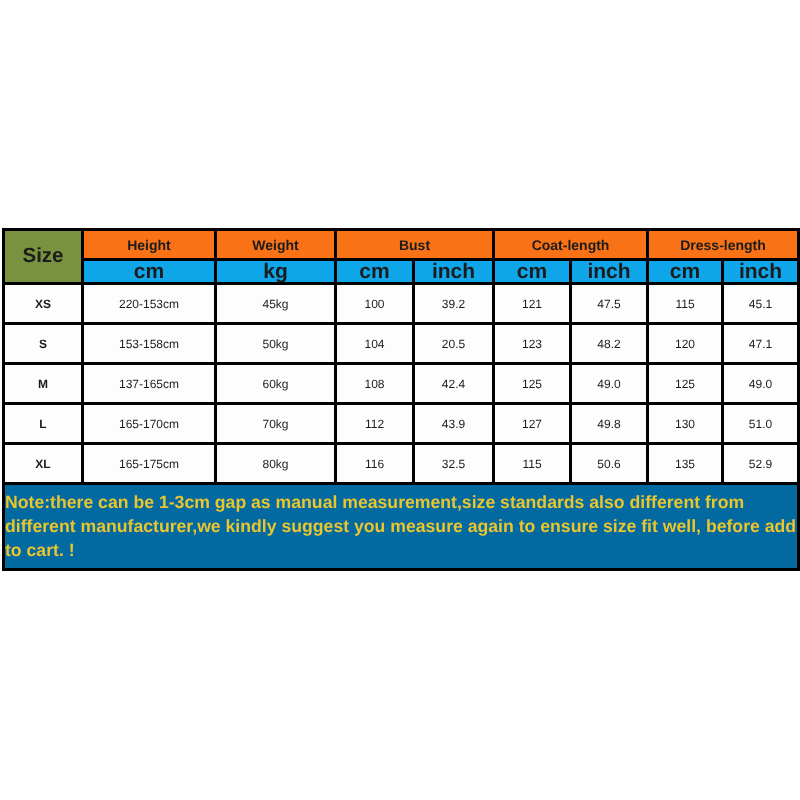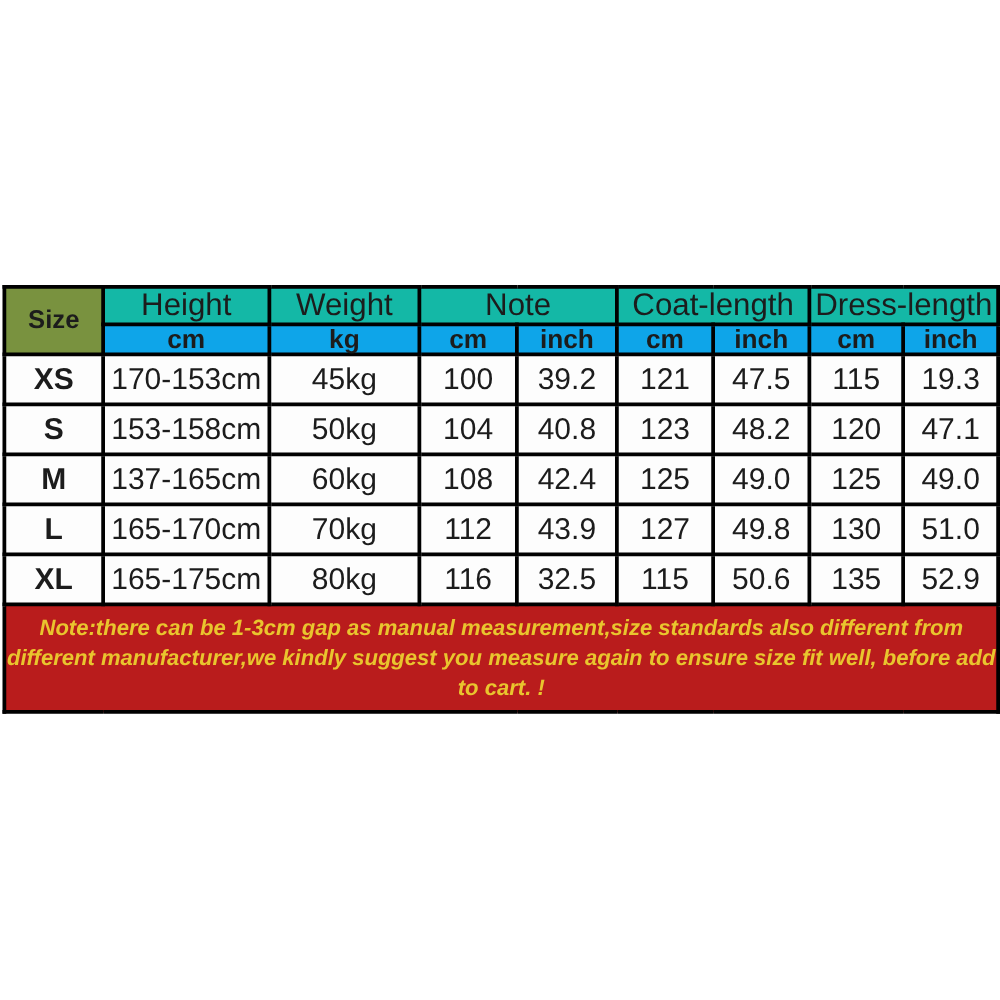--- a/index.html
+++ b/index.html
@@ -24,52 +24,51 @@
     padding:0;
     text-align:center;
     vertical-align:middle;
     color:#1c1c1c;
   }
   tr.grprow{height:30px;}
   tr.subrow{height:24px;}
   .sub,.grp,.sizehdr{line-height:1;}
   tr.drow{height:40px;}
   .grp{
-    background:#14b8a6;
-    font-weight:normal;
-    font-size:25px;
+    background:#f97316;
+    font-weight:bold;
+    font-size:14px;
     color:#000;
   }
   .sub{
     background:#0ea5e9;
     font-weight:bold;
     font-size:21px;
     color:#000;
   }
   .sizehdr{
     background:#79923f;
     font-weight:bold;
     font-size:20.5px;
     color:#000;
   }
-  .drow td{font-size:24px;color:#262a2e;}
+  .drow td{font-size:12px;color:#262a2e;}
   .dsize{font-weight:bold;font-size:21px;}
 
   
   tr.noterow{height:86px;}
   #chart td#note{
-    text-align:center;
+    text-align:left;
     vertical-align:top;
-    background:#b91c1c;
+    background:#0369a1;
     color:#e9c52e;
     font-weight:bold;
     font-size:17.65px;
     line-height:24px;
     padding:5px 0 0 0;
-    font-style:italic;
   }
   #note>div{white-space:nowrap;}
 </style>
 </head>
 <body>
 
 <div id="canvas">
 
   <table id="chart">
     <colgroup>
@@ -81,51 +80,51 @@
         <col style="width:77px">
       <col style="width:77px">
         <col style="width:75px">
         <col style="width:76px">
     </colgroup>
     <tbody>
       <tr class="grprow">
         <td rowspan="2" class="sizehdr">Size</td>
         <td class="grp">Height</td>
         <td class="grp">Weight</td>
-        <td class="grp" colspan="2">Note</td>
+        <td class="grp" colspan="2">Bust</td>
         <td class="grp" colspan="2">Coat-length</td>
         <td class="grp" colspan="2">Dress-length</td>
       </tr>
       <tr class="subrow">
         <td class="sub">cm</td>
         <td class="sub">kg</td>
         <td class="sub">cm</td>
         <td class="sub">inch</td>
         <td class="sub">cm</td>
         <td class="sub">inch</td>
         <td class="sub">cm</td>
         <td class="sub">inch</td>
       </tr>
       <tr class="drow">
         <td class="dsize">XS</td>
-        <td>170-153cm</td>
+        <td>220-153cm</td>
         <td>45kg</td>
         <td>100</td>
         <td>39.2</td>
         <td>121</td>
         <td>47.5</td>
         <td>115</td>
-        <td>19.3</td>
+        <td>45.1</td>
       </tr>
       <tr class="drow">
         <td class="dsize">S</td>
         <td>153-158cm</td>
         <td>50kg</td>
         <td>104</td>
-        <td>40.8</td>
+        <td>20.5</td>
         <td>123</td>
         <td>48.2</td>
         <td>120</td>
         <td>47.1</td>
       </tr>
       <tr class="drow">
         <td class="dsize">M</td>
         <td>137-165cm</td>
         <td>60kg</td>
         <td>108</td>

